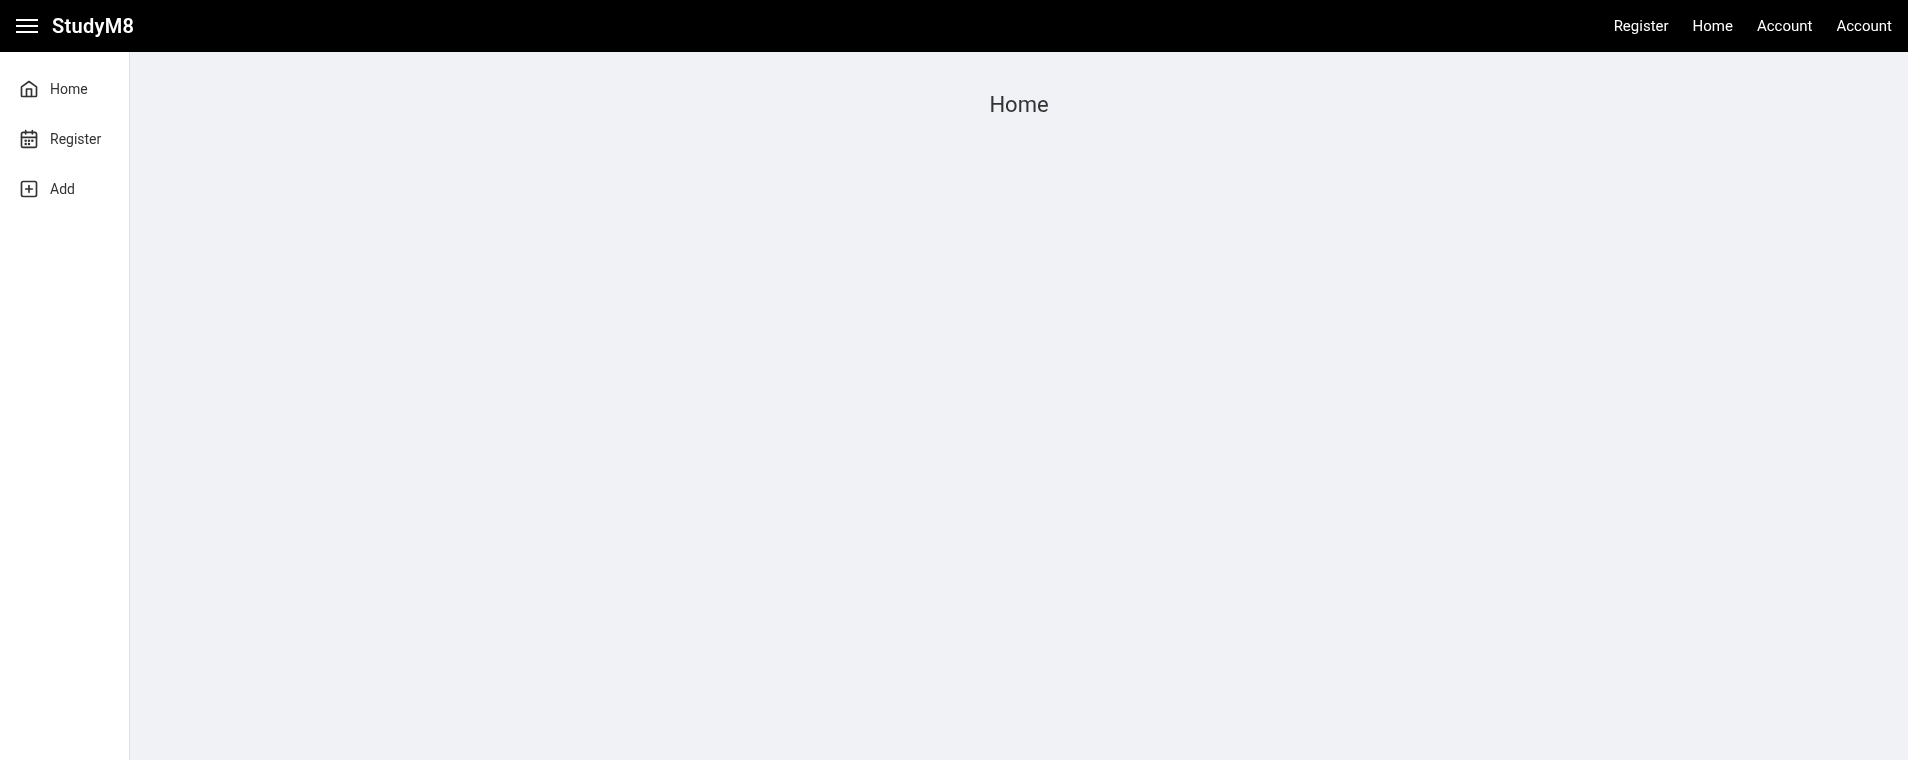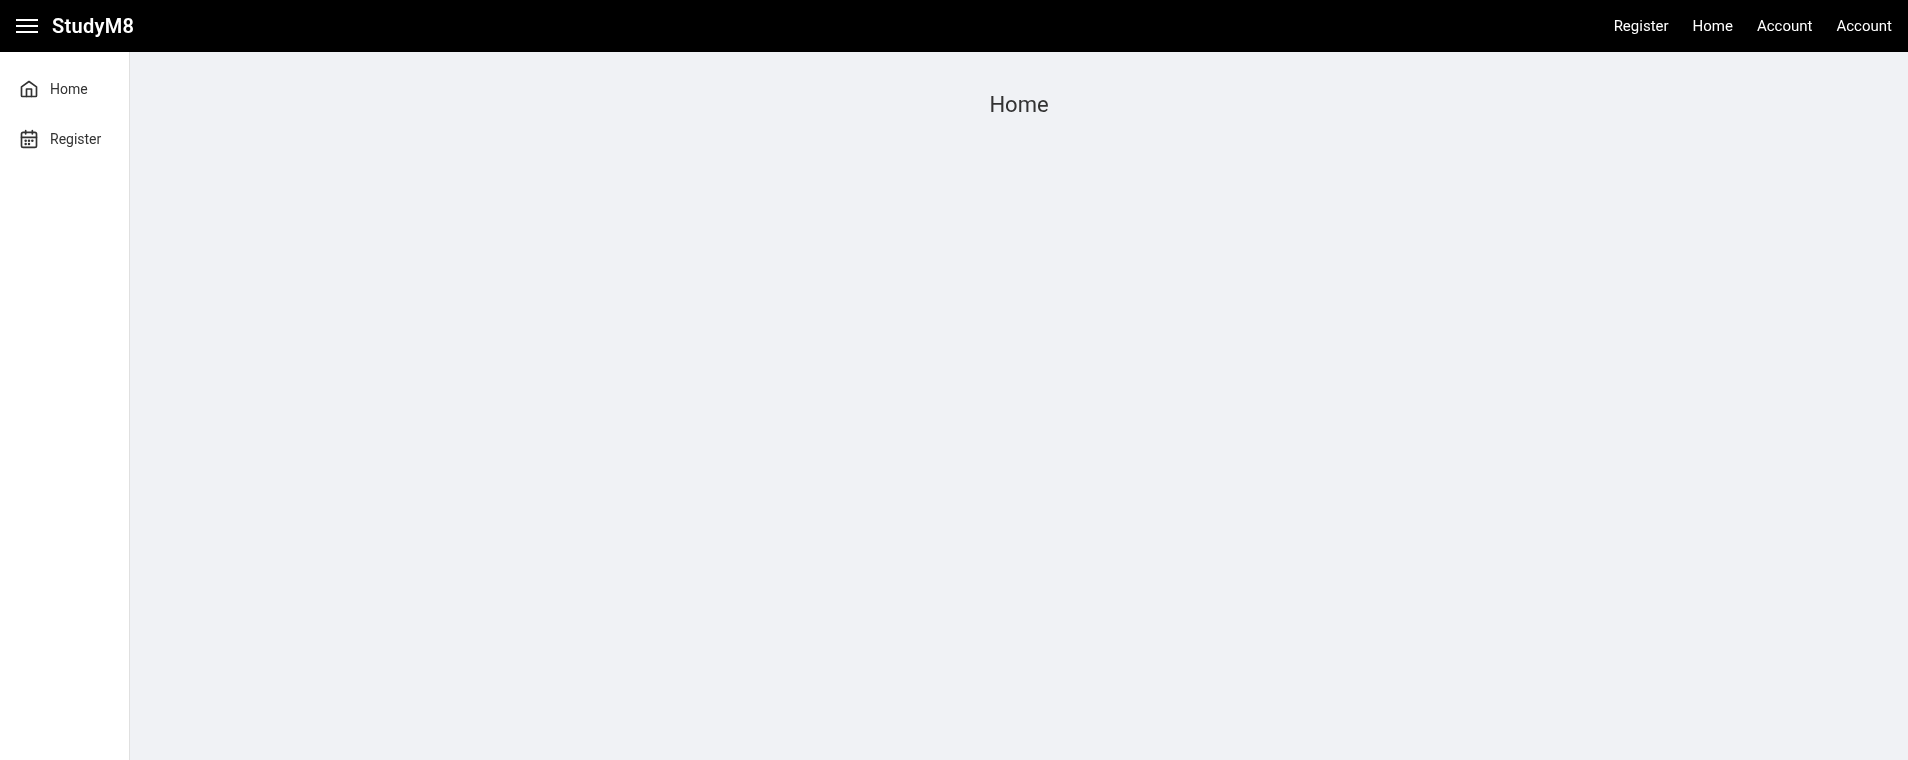--- a/index.html
+++ b/index.html
@@ -187,20 +187,30 @@
           <line x1="8" y1="14" x2="8" y2="14" stroke-width="3" stroke-linecap="round"></line>
           <line x1="12" y1="14" x2="12" y2="14" stroke-width="3" stroke-linecap="round"></line>
           <line x1="16" y1="14" x2="16" y2="14" stroke-width="3" stroke-linecap="round"></line>
           <line x1="8" y1="18" x2="8" y2="18" stroke-width="3" stroke-linecap="round"></line>
           <line x1="12" y1="18" x2="12" y2="18" stroke-width="3" stroke-linecap="round"></line>
         </svg>
       </span>
       <span>Register</span>
     </div>
 
+    <div class="sidebar-item">
+      <span class="sidebar-icon">
+        <svg class="add-icon-svg" viewBox="0 0 24 24" fill="none" stroke="#333" stroke-width="2" stroke-linecap="round" stroke-linejoin="round">
+          <rect x="3" y="3" width="18" height="18" rx="2" ry="2"></rect>
+          <line x1="12" y1="8" x2="12" y2="16"></line>
+          <line x1="8" y1="12" x2="16" y2="12"></line>
+        </svg>
+      </span>
+      <span>Add</span>
+    </div>
 
   </aside>
 
   <main class="main-content">
     <h1 class="page-title">Home</h1>
   </main>
 
 </div>
 
 </body></html>

